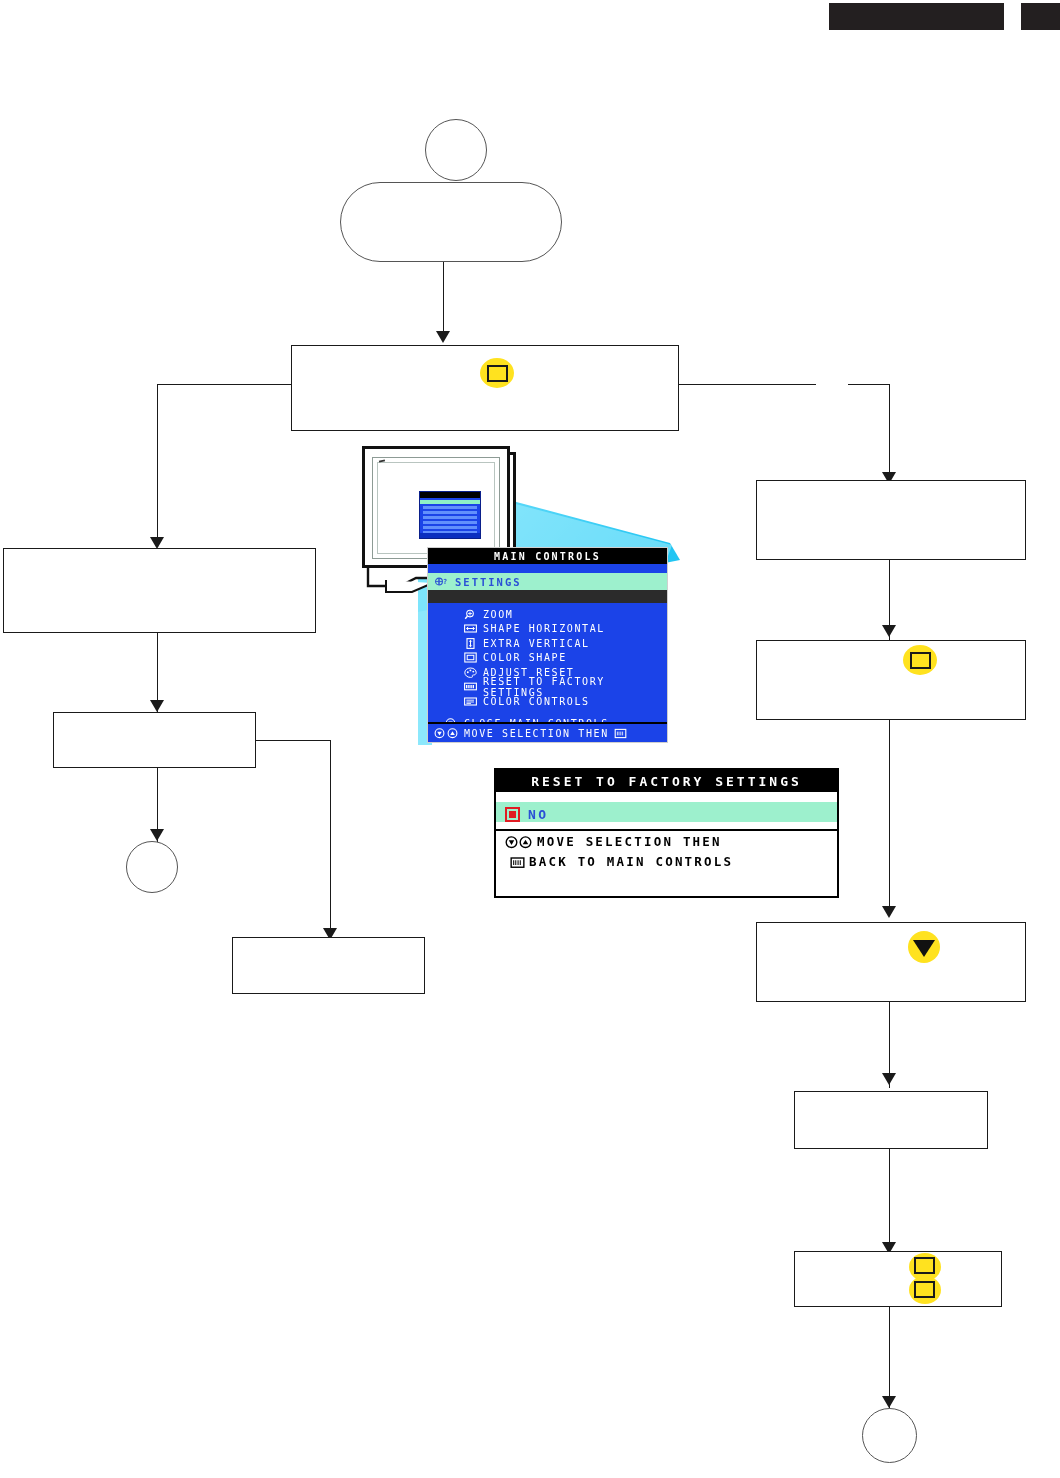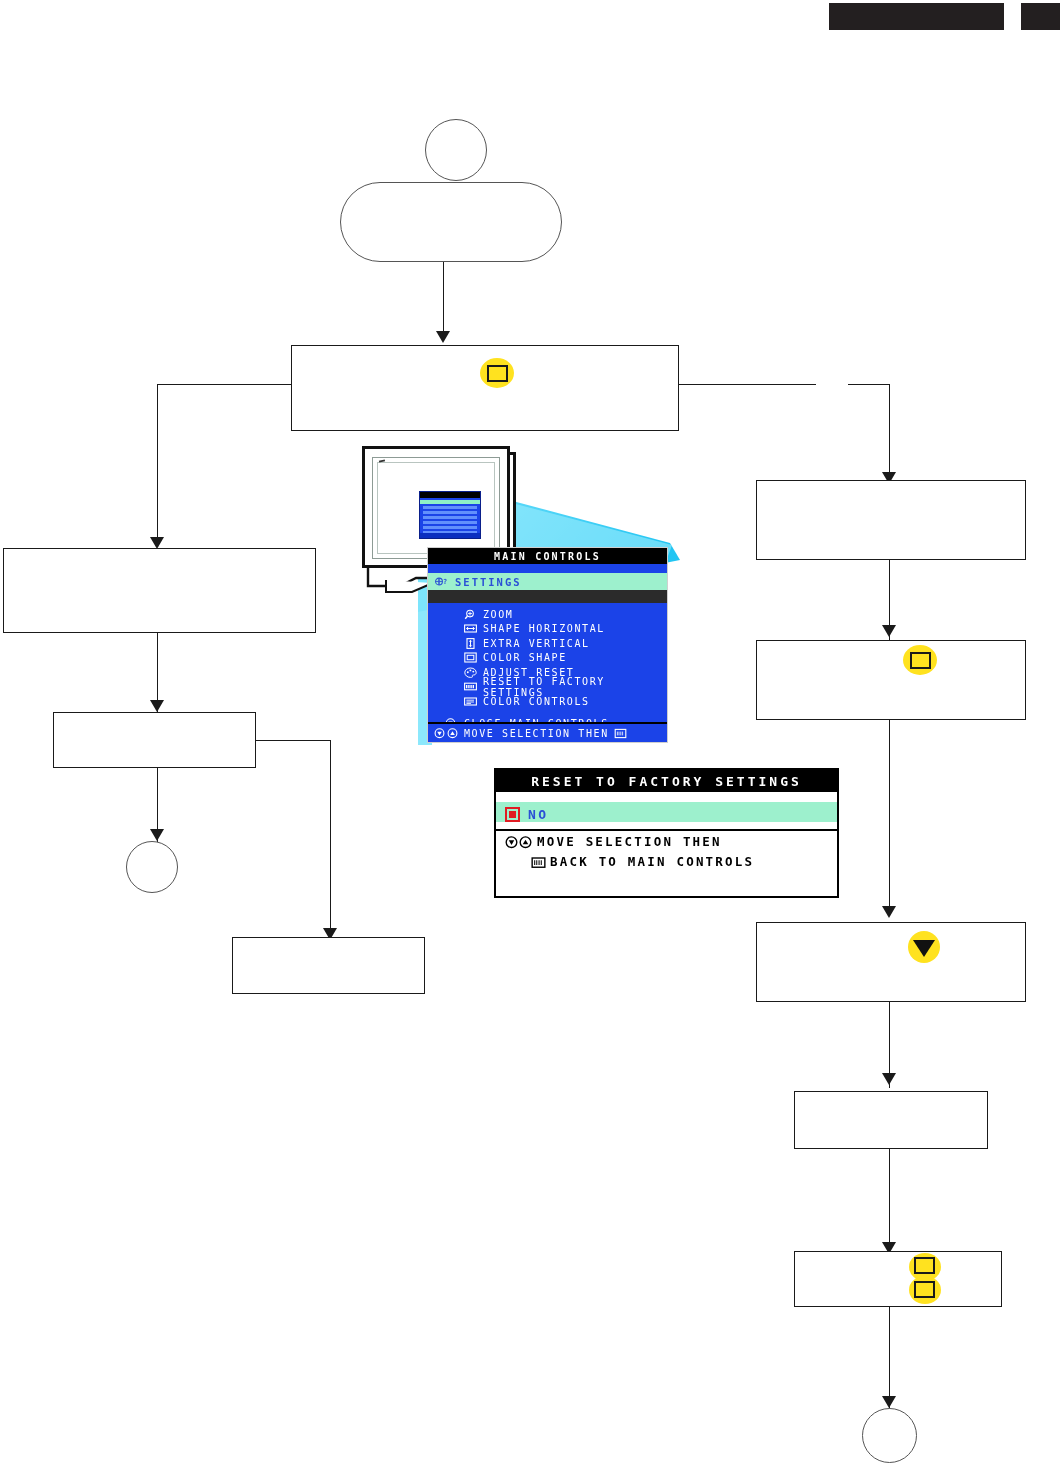--- a/index.html
+++ b/index.html
@@ -102,21 +102,21 @@
   }
   .osd-reset .row-yes{
     height:20px;display:flex;align-items:center;padding-left:9px;
     color:#000;font-size:13px;letter-spacing:2.4px;font-weight:bold;
   }
   .osd-reset .sep{margin-top:7px;border-top:2px solid #000;}
   .osd-reset .fline{
     height:20px;display:flex;align-items:center;color:#000;font-size:12.5px;
     letter-spacing:2.2px;font-weight:bold;padding-left:8px;
   }
-  .osd-reset .fline.indent{padding-left:35px;}
+  .osd-reset .fline.indent{padding-left:14px;}
   .osd-reset .fline .lbl{margin-left:6px;}
   .radio{width:15px;height:15px;flex:0 0 15px;box-sizing:border-box;border:2px solid #000;
          display:flex;align-items:center;justify-content:center;margin-right:8px;}
   .radio.sel{border-color:#e11b22;}
   .radio .core{width:7px;height:7px;background:#000;}
   .radio.sel .core{background:#e11b22;}
 </style>
 </head>
 <body>
 

